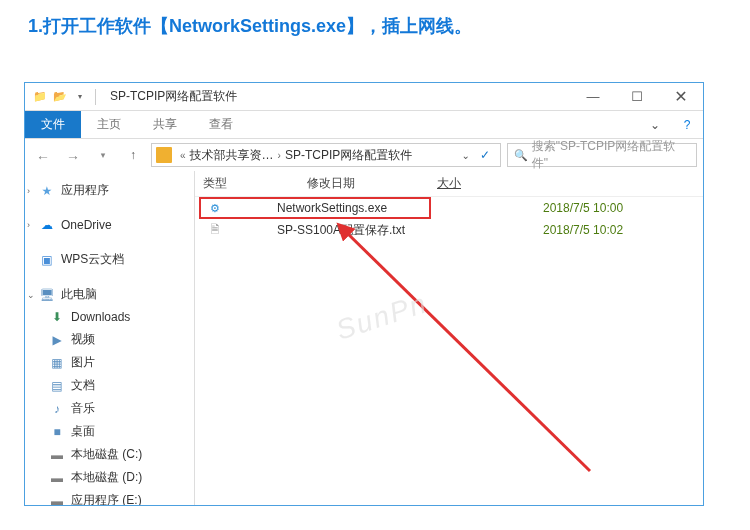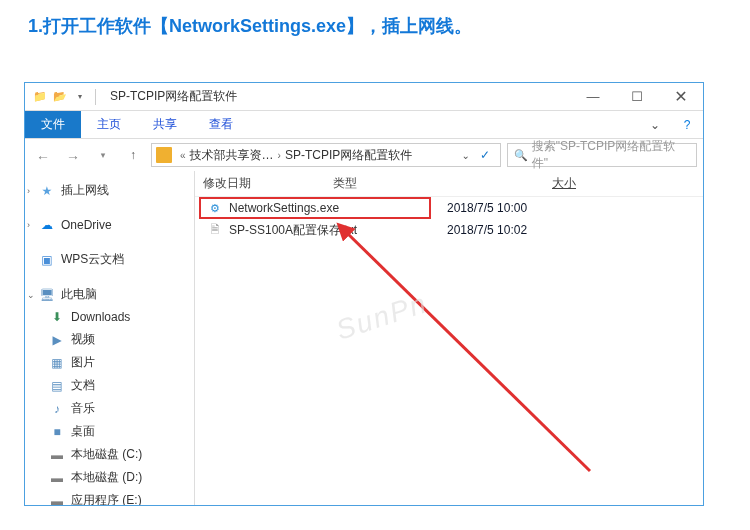--- a/index.html
+++ b/index.html
@@ -11,21 +11,21 @@
     .tb-icons { display: flex; align-items: center; gap: 2px; padding: 0 6px; }
     .tb-icon { width: 18px; height: 18px; display: flex; align-items: center; justify-content: center; font-size: 11px; }
     .folder-ico { color: #f0b030; }
     .tb-sep { width: 1px; height: 16px; background: #ccc; margin: 0 4px; }
     .tb-title { font-size: 12px; color: #333; margin-left: 4px; }
     .tb-controls { margin-left: auto; display: flex; }
     .tb-ctrl { width: 44px; height: 28px; display: flex; align-items: center; justify-content: center; font-size: 13px; color: #555; }
     .tb-ctrl.close { font-size: 16px; }
 
     .ribbon { height: 28px; background: #fff; display: flex; align-items: stretch; border-bottom: 1px solid #ddd; text-align: center; }
-    .ribbon-tab { padding: 0 16px; font-size: 12px; color: #1d4ed8; display: flex; align-items: center; }
+    .ribbon-tab { padding: 0 16px; font-size: 12px; color: #737373; display: flex; align-items: center; }
     .ribbon-tab.file { background: #1979ca; color: #fff; }
     .ribbon-help { margin-left: auto; display: flex; }
     .ribbon-icon { width: 32px; display: flex; align-items: center; justify-content: center; font-size: 12px; color: #0a7de0; }
 
     .addrbar { height: 32px; display: flex; align-items: center; padding: 3px 6px; gap: 6px; }
     .nav-btn { width: 24px; height: 24px; display: flex; align-items: center; justify-content: center; font-size: 14px; color: #888; }
     .nav-btn.up { color: #555; font-size: 12px; }
     .breadcrumb { flex: 1; height: 24px; border: 1px solid #ccc; display: flex; align-items: center; font-size: 12px; color: #333; padding: 0 4px; overflow: hidden; }
     .bc-ico { width: 16px; height: 16px; background: #f0b030; border-radius: 1px; margin-right: 4px; }
     .bc-seg { display: flex; align-items: center; }
@@ -53,27 +53,27 @@
     .ico-mus { color: #5a8fc0; }
     .ico-desk { color: #5a8fc0; }
     .ico-drive { color: #808080; }
 
     .filepane { flex: 1; position: relative; }
     .cols { height: 26px; display: flex; align-items: center; border-bottom: 1px solid #eee; font-size: 12px; color: #444; }
     .col { padding: 0 8px; }
     .col.name { width: 250px; padding-left: 20px; }
     .col.date { width: 130px; }
     .col.type { width: 104px; }
-    .col.size { flex: 1; text-align: center; padding-right: 12px; text-decoration: underline; }
+    .col.size { flex: 1; text-align: left; padding-right: 12px; text-decoration: underline; }
     .filerow { height: 22px; display: flex; align-items: center; font-size: 12px; color: #333; padding-left: 12px; }
     .fr-ico { width: 16px; height: 16px; margin-right: 6px; display: flex; align-items: center; justify-content: center; font-size: 11px; }
     .fr-ico.exe { color: #2a8fd8; }
     .fr-ico.txt { color: #888; }
-    .fr-name { width: 218px; }
-    .fr-date { width: 130px; color: #0f172a; }
+    .fr-name { width: 218px; margin-left: 48px; }
+    .fr-date { width: 130px; color: #4d7c0f; margin-left: 48px; }
     .fr-type { width: 110px; color: #666; }
     .highlight-box { position: absolute; border: 2px solid #e03030; pointer-events: none; }
     
     .arrow-svg { position: absolute; pointer-events: none; }
     .watermark { position: absolute; color: #ddd; font-size: 28px; font-style: italic; transform: rotate(-18deg); opacity: 0.6; pointer-events: none; letter-spacing: 2px; }
   </style>
 </head>
 <body>
 
 <div class="step-title">1.打开工作软件【NetworkSettings.exe】，插上网线。</div>
@@ -125,21 +125,21 @@
       <span>搜索"SP-TCPIP网络配置软件"</span>
     </div>
   </div>
 
   <div class="content">
     <div class="sidebar">
       <div class="sb-group">
         <div class="sb-item header">
             <span class="chev">›</span>
             <span class="sb-ico ico-star">★</span>
-            <span>插上网线</span>
+            <span>应用程序</span>
           </div>
       </div>
       <div class="sb-group">
         <div class="sb-item header">
             <span class="chev">›</span>
             <span class="sb-ico ico-cloud">☁</span>
             <span>OneDrive</span>
           </div>
       </div>
       <div class="sb-group">
@@ -188,22 +188,22 @@
           </div>
         <div class="sb-item">
             <span class="sb-ico ico-drive">▬</span>
             <span>应用程序 (E:)</span>
           </div>
       </div>
     </div>
 
     <div class="filepane">
       <div class="cols">
+        <div class="col type">类型</div>
         <div class="col date">修改日期</div>
-        <div class="col type">类型</div>
         <div class="col size">大小</div>
       </div>
 
       <div class="filerow">
         <span class="fr-ico exe">⚙</span>
         <span class="fr-name">NetworkSettings.exe</span>
         <span class="fr-date">2018/7/5 10:00</span>
       </div>
       <div class="filerow">
         <span class="fr-ico txt">🗎</span>

